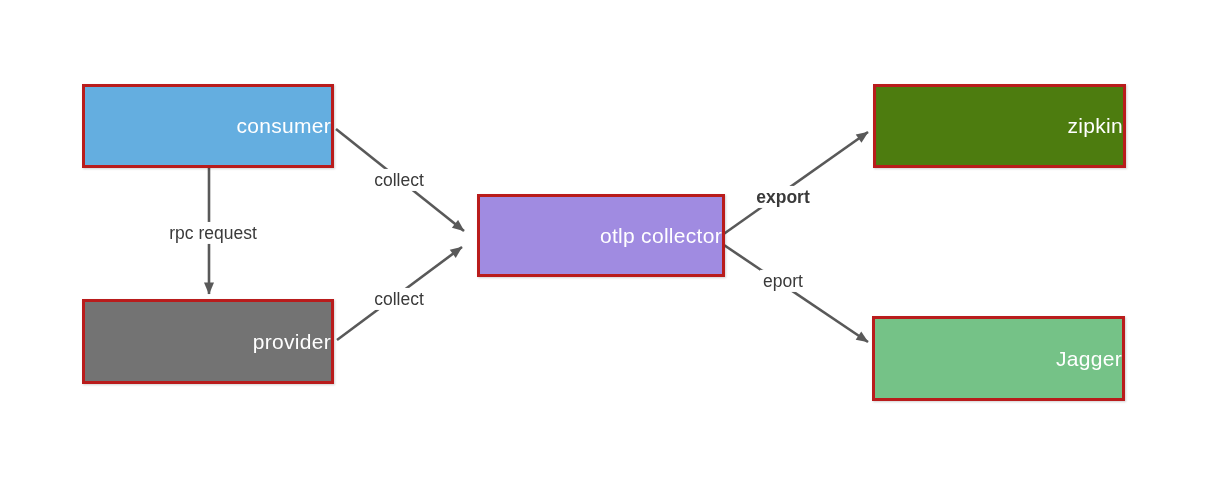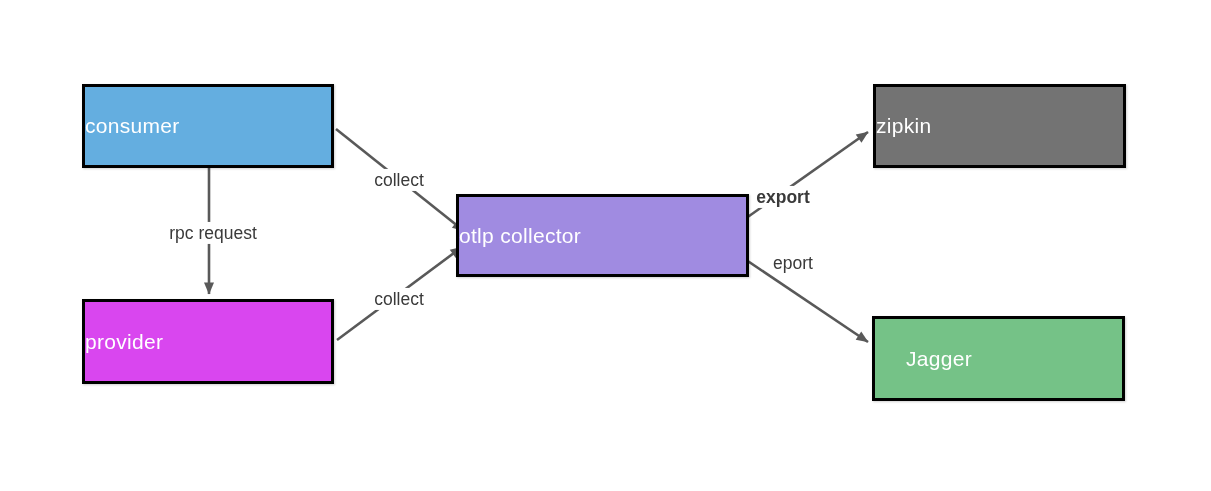--- a/index.html
+++ b/index.html
@@ -18,50 +18,50 @@
   .edges-svg {
     position: absolute;
     left: 0;
     top: 0;
     width: 1211px;
     height: 491px;
   }
   .node {
     position: absolute;
     box-sizing: border-box;
-    border: 3px solid #000000;
+    border: 3px solid #b91c1c;
     display: flex;
     align-items: center;
-    justify-content: flex-start;
+    justify-content: flex-end;
     color: #ffffff;
     font-size: 21px;
     letter-spacing: 0.3px;
     box-shadow: 1px 1px 2px rgba(0,0,0,0.18);
   }
   .node-consumer  { left:  82px; top:  84px; width: 252px; height: 84px; }
   .node-provider  { left:  82px; top: 299px; width: 252px; height: 85px; }
-  .node-otlp      { left: 456px; top: 194px; width: 293px; height: 83px; }
+  .node-otlp      { left: 477px; top: 194px; width: 248px; height: 83px; }
   .node-zipkin    { left: 873px; top:  84px; width: 253px; height: 84px; }
   .node-jagger    { left: 872px; top: 316px; width: 253px; height: 85px; padding-left: 31px; }
 
   .edge-label {
     position: absolute;
     transform: translate(-50%, -50%);
     background: #ffffff;
     color: #3a3a3a;
     font-size: 17.5px;
     line-height: 1.15;
     padding: 1px 3px;
     white-space: nowrap;
   }
   .label-rpc-request   { left: 213px; top: 233px; text-align: center; }
   .label-collect-top   { left: 399px; top: 180px; }
   .label-collect-bottom{ left: 399px; top: 299px; }
   .label-export        { left: 783px; top: 197px; font-weight: bold; }
-  .label-eport         { left: 783px; top: 263px; margin-left: 10px; }
+  .label-eport         { left: 783px; top: 281px; }
 </style>
 </head>
 <body>
 
 <div class="canvas">
 
   <svg class="edges-svg" viewBox="0 0 1211 491" xmlns="http://www.w3.org/2000/svg">
     <defs>
       <marker id="arrowhead" markerUnits="userSpaceOnUse" markerWidth="13" markerHeight="11" viewBox="0 0 13 11" refX="12" refY="5.5" orient="auto">
         <path d="M0.5,0.5 L12.5,5.5 L0.5,10.5 z" fill="#595959"></path>
@@ -71,29 +71,29 @@
     <line x1="336" y1="129" x2="464" y2="231" stroke="#595959" stroke-width="2.6" marker-end="url(#arrowhead)"></line>
     <line x1="337" y1="340" x2="462" y2="247" stroke="#595959" stroke-width="2.6" marker-end="url(#arrowhead)"></line>
     <line x1="718" y1="238" x2="868" y2="132" stroke="#595959" stroke-width="2.6" marker-end="url(#arrowhead)"></line>
     <line x1="718" y1="241" x2="868" y2="342" stroke="#595959" stroke-width="2.6" marker-end="url(#arrowhead)"></line>
   </svg>
 
   <div class="node node-consumer" style="background-color: rgb(100, 174, 224);">
     <span>consumer</span>
   </div>
 
-  <div class="node node-provider" style="background-color: #d946ef;">
+  <div class="node node-provider" style="background-color: #737373;">
     <span>provider</span>
   </div>
 
   <div class="node node-otlp" style="background-color: rgb(160, 139, 225);">
     <span>otlp collector</span>
   </div>
 
-  <div class="node node-zipkin" style="background-color: #737373;">
+  <div class="node node-zipkin" style="background-color: #4d7c0f;">
     <span>zipkin</span>
   </div>
 
   <div class="node node-jagger" style="background-color: rgb(117, 194, 135);">
     <span>Jagger</span>
   </div>
 
   <div class="edge-label label-rpc-request">rpc request</div>
 
   <div class="edge-label label-collect-top">collect</div>

